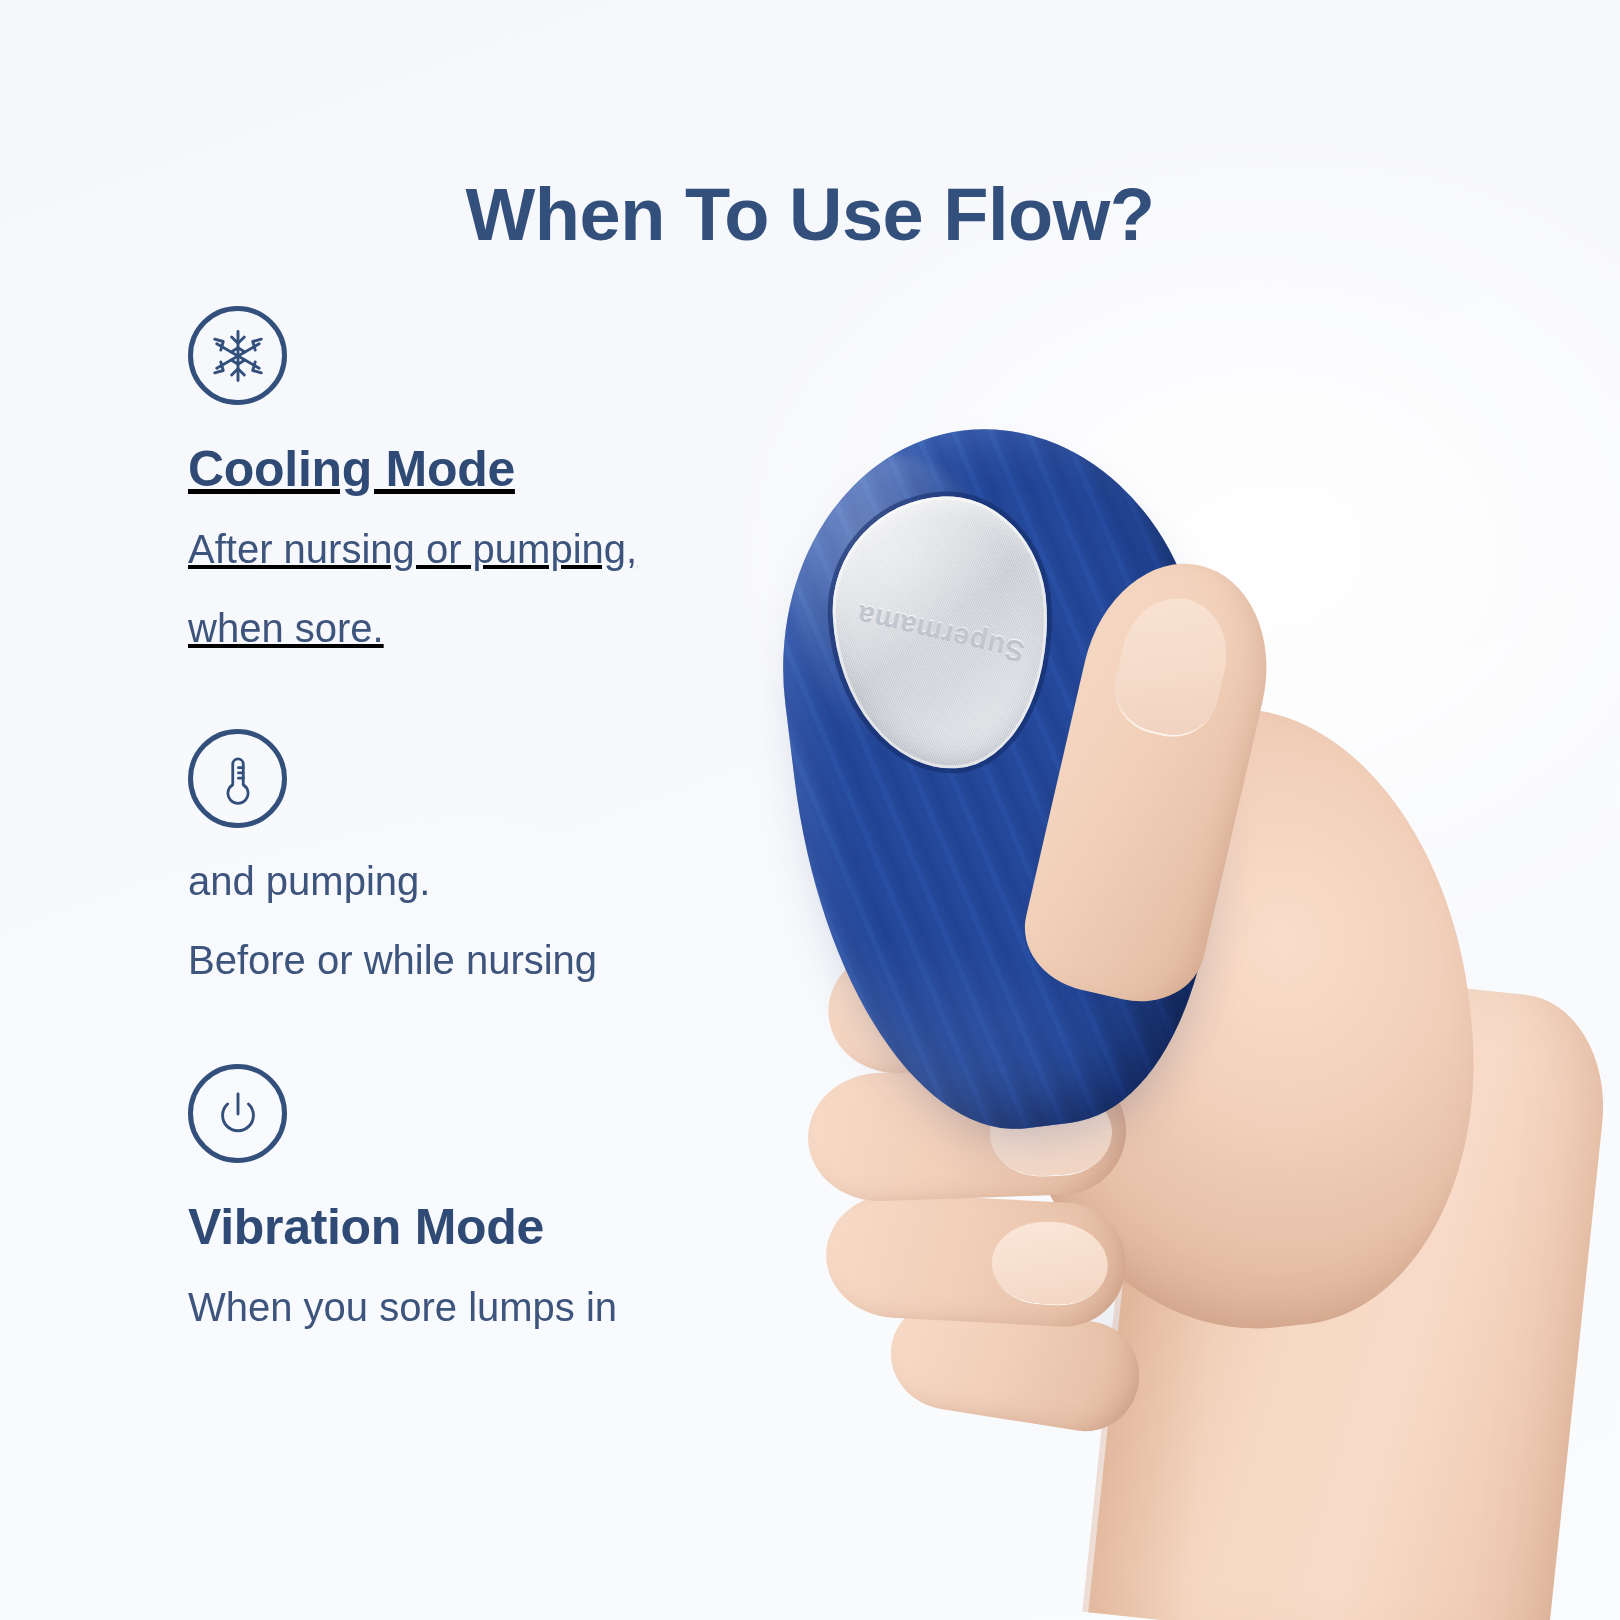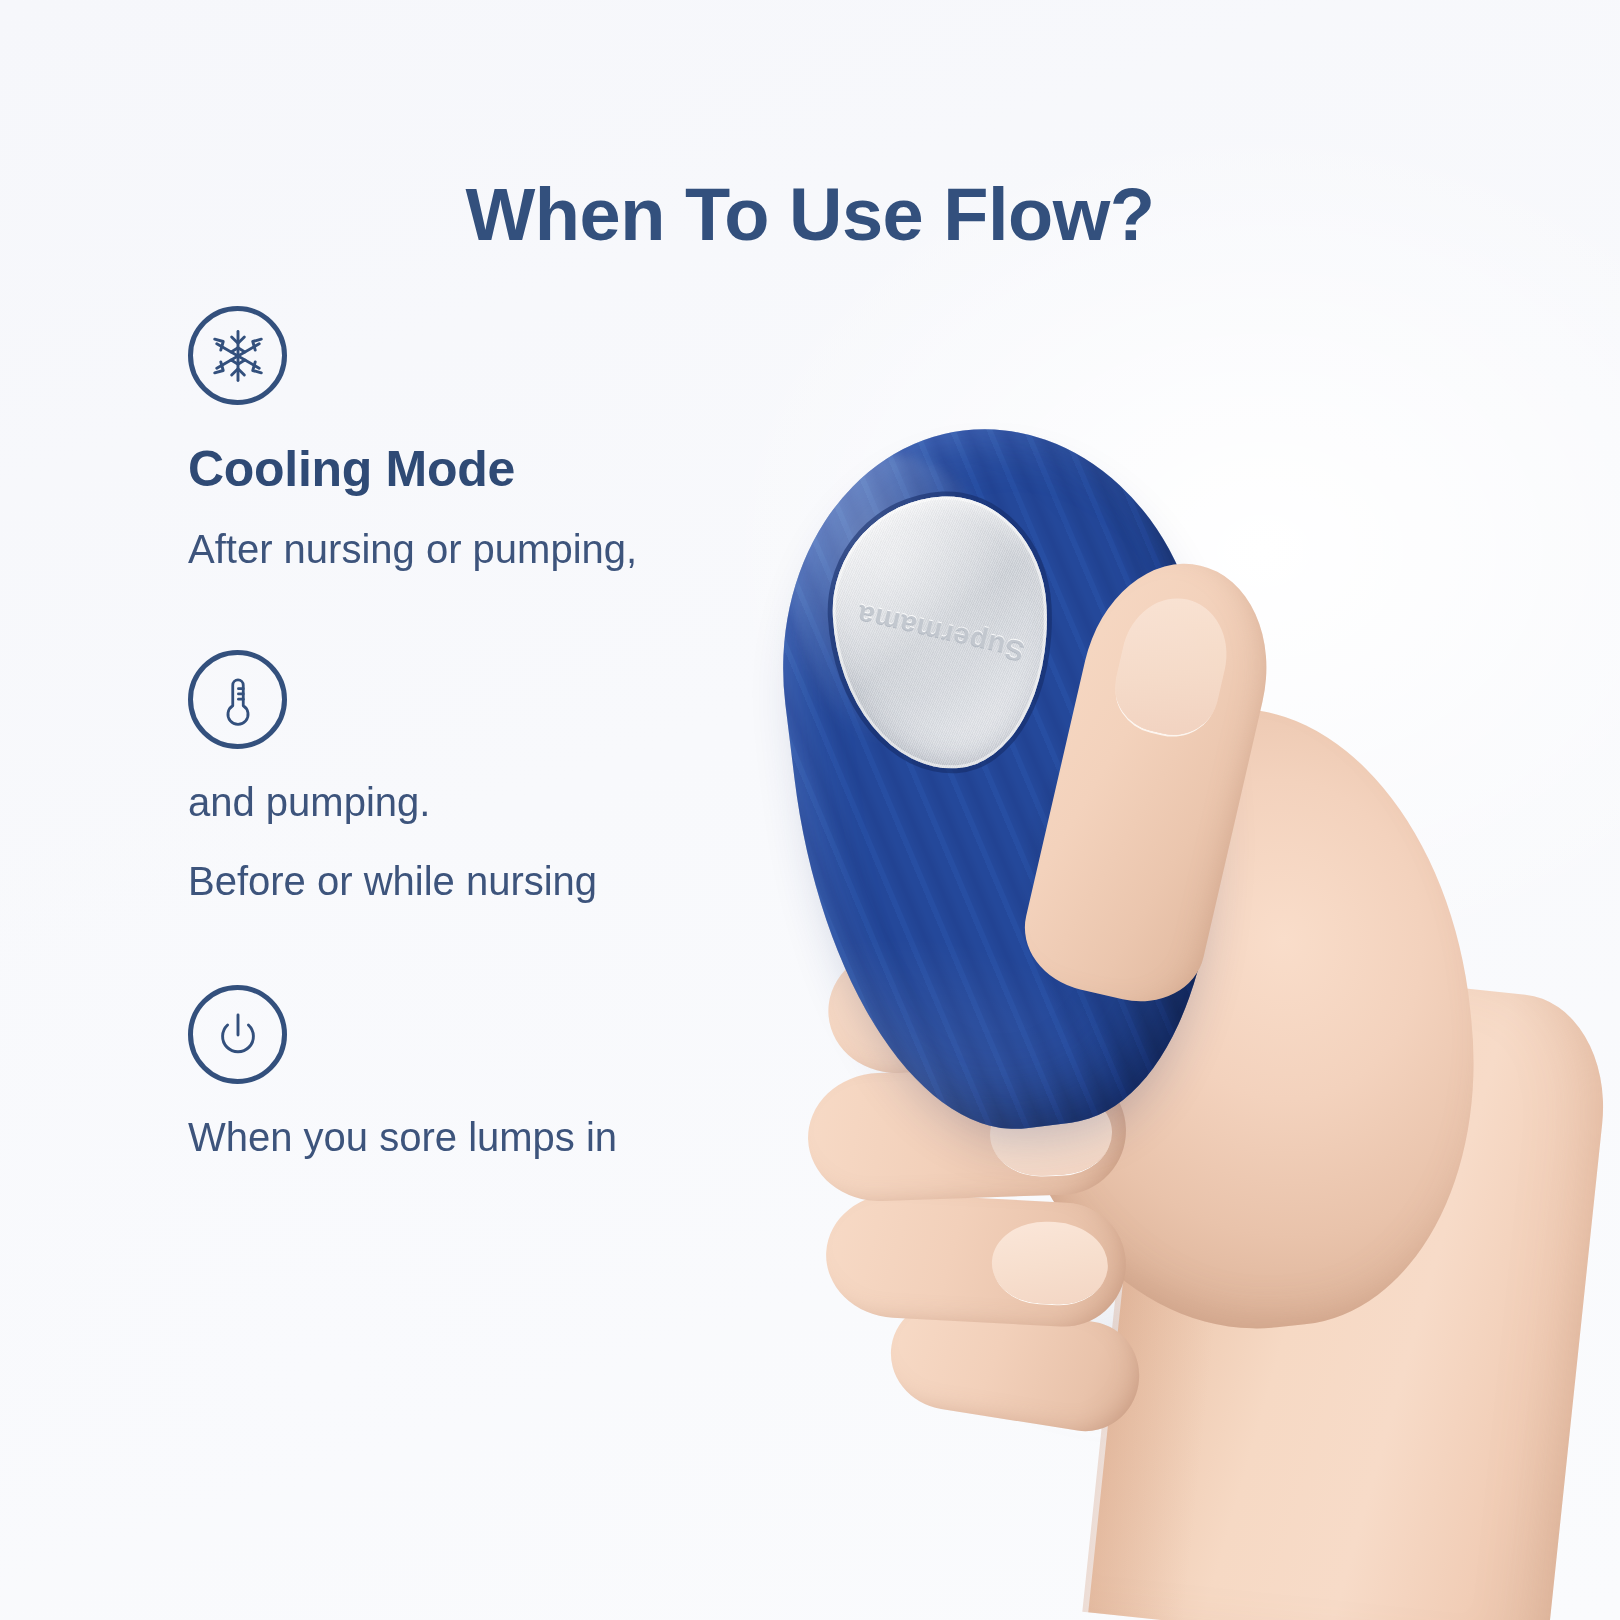--- a/index.html
+++ b/index.html
@@ -43,21 +43,21 @@
   }
 
   
   .features {
     position: absolute;
     left: 188px;
     top: 306px;
     width: 560px;
   }
   .feature { position: relative; }
-  .feature-1 { margin-top: 0; }
+  .feature-1 { margin-top: 0; text-decoration: underline; }
   .feature-2 { margin-top: 75px; }
   .feature-3 { margin-top: 78px; }
 
   .icon-badge {
     width: 99px;
     height: 99px;
     border: 5px solid #33507d;
     border-radius: 50%;
     box-sizing: border-box;
     display: flex;
@@ -345,20 +345,21 @@
           <polyline points="54.5,26.5 51.8,17 61.2,14.4" transform="translate(-3.5,-1)"></polyline>
           <line x1="32" y1="23" x2="24.5" y2="27.5"></line>
           <line x1="32" y1="23" x2="39.5" y2="27.5"></line>
           <line x1="32" y1="41" x2="24.5" y2="36.5"></line>
           <line x1="32" y1="41" x2="39.5" y2="36.5"></line>
         </svg>
       </div>
       <div class="feature-heading">Cooling Mode</div>
       <div class="feature-body">
         <span class="line">After nursing or pumping,</span>
+        <span class="line">when sore.</span>
       </div>
     </div>
 
     <div class="feature feature-2">
       <div class="icon-badge">
         <svg width="56" height="56" viewBox="0 0 64 64" fill="none" stroke="#33507d" stroke-width="3.2" stroke-linecap="round" stroke-linejoin="round">
           <path d="M26 38.5 V15 a6 6 0 0 1 12 0 V38.5 a11.5 11.5 0 1 1 -12 0 Z"></path>
           <line x1="38" y1="19" x2="32.5" y2="19"></line>
           <line x1="38" y1="25" x2="32.5" y2="25"></line>
           <line x1="38" y1="31" x2="32.5" y2="31"></line>
@@ -370,20 +371,21 @@
       </div>
     </div>
 
     <div class="feature feature-3">
       <div class="icon-badge">
         <svg width="58" height="58" viewBox="0 0 64 64" fill="none" stroke="#33507d" stroke-width="3.2" stroke-linecap="round" stroke-linejoin="round">
           <path d="M20.5 21 a17 17 0 1 0 23 0"></path>
           <line x1="32" y1="10" x2="32" y2="32"></line>
         </svg>
       </div>
+      <div class="feature-heading">Vibration Mode</div>
       <div class="feature-body">
         <span class="line">When you sore lumps in</span>
       </div>
     </div>
 
   </div>
 
   <div class="photo">
 
     <div class="contact-shadow"></div>

